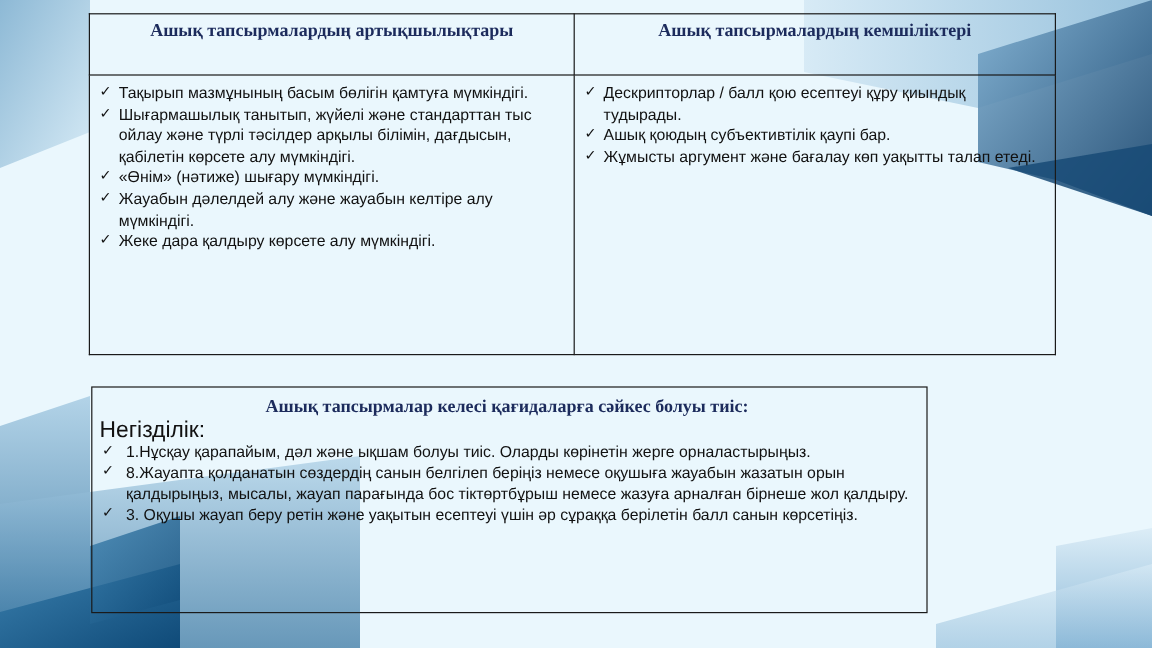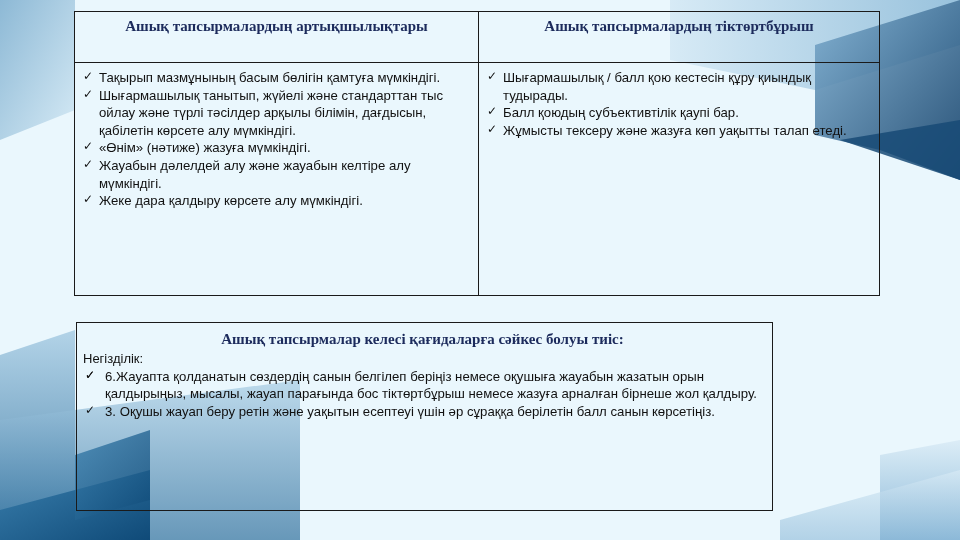--- a/index.html
+++ b/index.html
@@ -95,21 +95,21 @@
     .rules-title {
       font-family: "Liberation Serif", "DejaVu Serif", serif;
       font-weight: bold;
       font-size: 15px;
       line-height: 20px;
       color: #1c2b5c;
       text-align: center;
       margin: 0 0 1px 0;
     }
     .rules-subtitle {
-      font-size: 13px;
+      font-size: 19px;
       line-height: 17.6px;
       color: #111;
       margin: 0;
     }
     .rules-box ul.checklist li {
       padding-left: 22px;
     }
   </style>
 </head>
 <body>
@@ -156,76 +156,77 @@
 
     <polygon points="880,455 960,440 960,540 880,540" fill="url(#gBotRight)"></polygon>
     <polygon points="780,520 960,470 960,540 780,540" fill="url(#gBotRight)" opacity="0.6"></polygon>
   </svg>
 </div>
 
 <table class="compare-table">
   <tbody>
       <tr>
     <th class="col-left">Ашық тапсырмалардың артықшылықтары</th>
-    <th>Ашық тапсырмалардың тіктөртбұрыш</th>
+    <th>Ашық тапсырмалардың кемшіліктері</th>
   </tr>
   <tr class="body-row">
     <td class="cell">
       <ul class="checklist">
         <li>
           <span class="check-icon">✓</span>
           <span>Тақырып мазмұнының басым бөлігін қамтуға мүмкіндігі.</span>
         </li>
         <li>
           <span class="check-icon">✓</span>
           <span>Шығармашылық танытып, жүйелі және стандарттан тыс ойлау және түрлі тәсілдер арқылы  білімін, дағдысын, қабілетін көрсете алу мүмкіндігі.</span>
         </li>
         <li>
           <span class="check-icon">✓</span>
-          <span>«Өнім» (нәтиже) жазуға мүмкіндігі.</span>
+          <span>«Өнім» (нәтиже) шығару мүмкіндігі.</span>
         </li>
         <li>
           <span class="check-icon">✓</span>
           <span>Жауабын дәлелдей алу және  жауабын келтіре алу мүмкіндігі.</span>
         </li>
         <li>
           <span class="check-icon">✓</span>
           <span>Жеке дара қалдыру көрсете алу мүмкіндігі.</span>
         </li>
       </ul>
     </td>
     <td class="cell">
       <ul class="checklist">
         <li>
           <span class="check-icon">✓</span>
-          <span>Шығармашылық / балл қою кестесін құру қиындық тудырады.</span>
-        </li>
-        <li>
-          <span class="check-icon">✓</span>
-          <span>Балл қоюдың субъективтілік қаупі бар.</span>
-        </li>
-        <li>
-          <span class="check-icon">✓</span>
-          <span>Жұмысты тексеру және жазуға көп уақытты талап етеді.</span>
+          <span>Дескрипторлар / балл қою есептеуі құру қиындық тудырады.</span>
+        </li>
+        <li>
+          <span class="check-icon">✓</span>
+          <span>Ашық қоюдың субъективтілік қаупі бар.</span>
+        </li>
+        <li>
+          <span class="check-icon">✓</span>
+          <span>Жұмысты аргумент және бағалау көп уақытты талап етеді.</span>
         </li>
       </ul>
     </td>
   </tr>
 </tbody>
   </table>
 
 <div class="rules-box">
   <p class="rules-title">Ашық тапсырмалар келесі қағидаларға сәйкес болуы тиіс:</p>
   <p class="rules-subtitle">Негізділік:</p>
   <ul class="checklist">
     <li>
       <span class="check-icon">✓</span>
+      <span>1.Нұсқау қарапайым, дәл және ықшам болуы тиіс. Оларды көрінетін жерге орналастырыңыз.</span>
     </li>
     <li>
       <span class="check-icon">✓</span>
-      <span>6.Жауапта қолданатын сөздердің санын белгілеп беріңіз немесе оқушыға жауабын жазатын орын қалдырыңыз, мысалы, жауап парағында бос тіктөртбұрыш немесе жазуға арналған бірнеше жол қалдыру.</span>
+      <span>8.Жауапта қолданатын сөздердің санын белгілеп беріңіз немесе оқушыға жауабын жазатын орын қалдырыңыз, мысалы, жауап парағында бос тіктөртбұрыш немесе жазуға арналған бірнеше жол қалдыру.</span>
     </li>
     <li>
       <span class="check-icon">✓</span>
       <span>3. Оқушы жауап беру ретін  және уақытын есептеуі үшін әр сұраққа берілетін балл санын көрсетіңіз.</span>
     </li>
   </ul>
 </div>
 
 </body></html>

